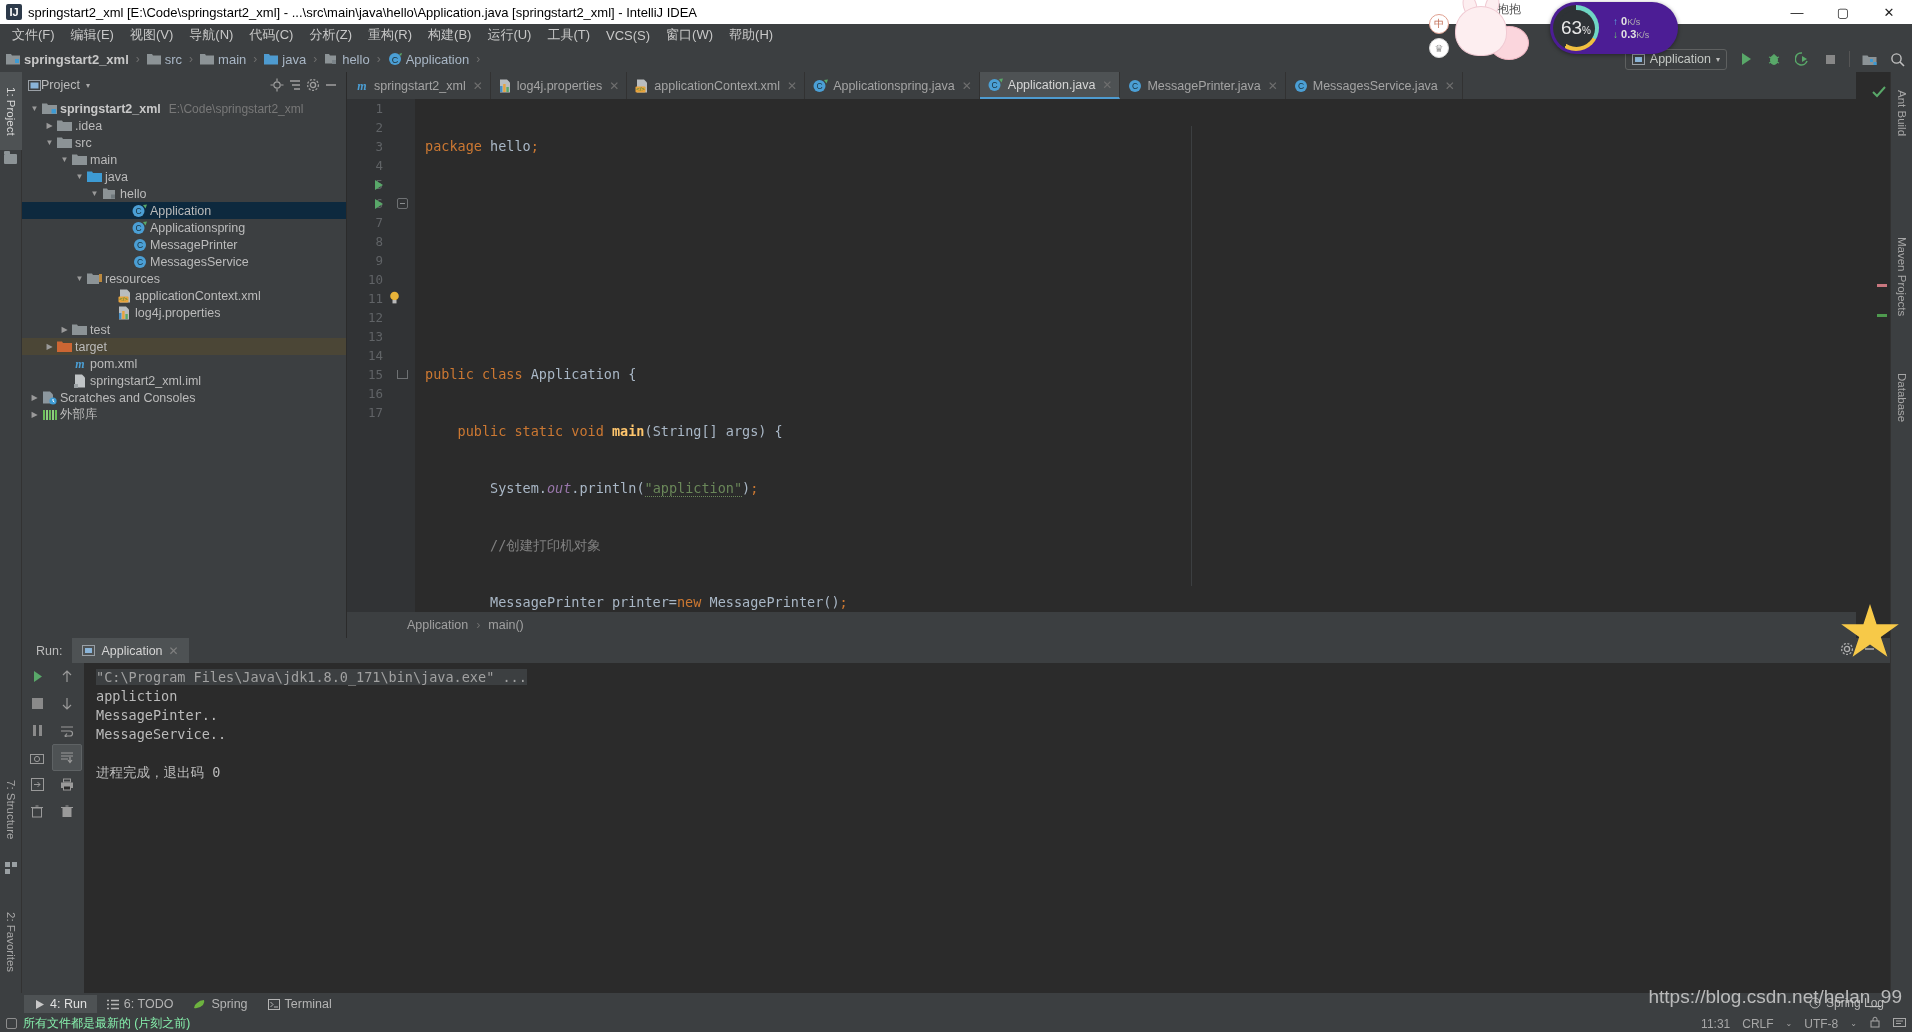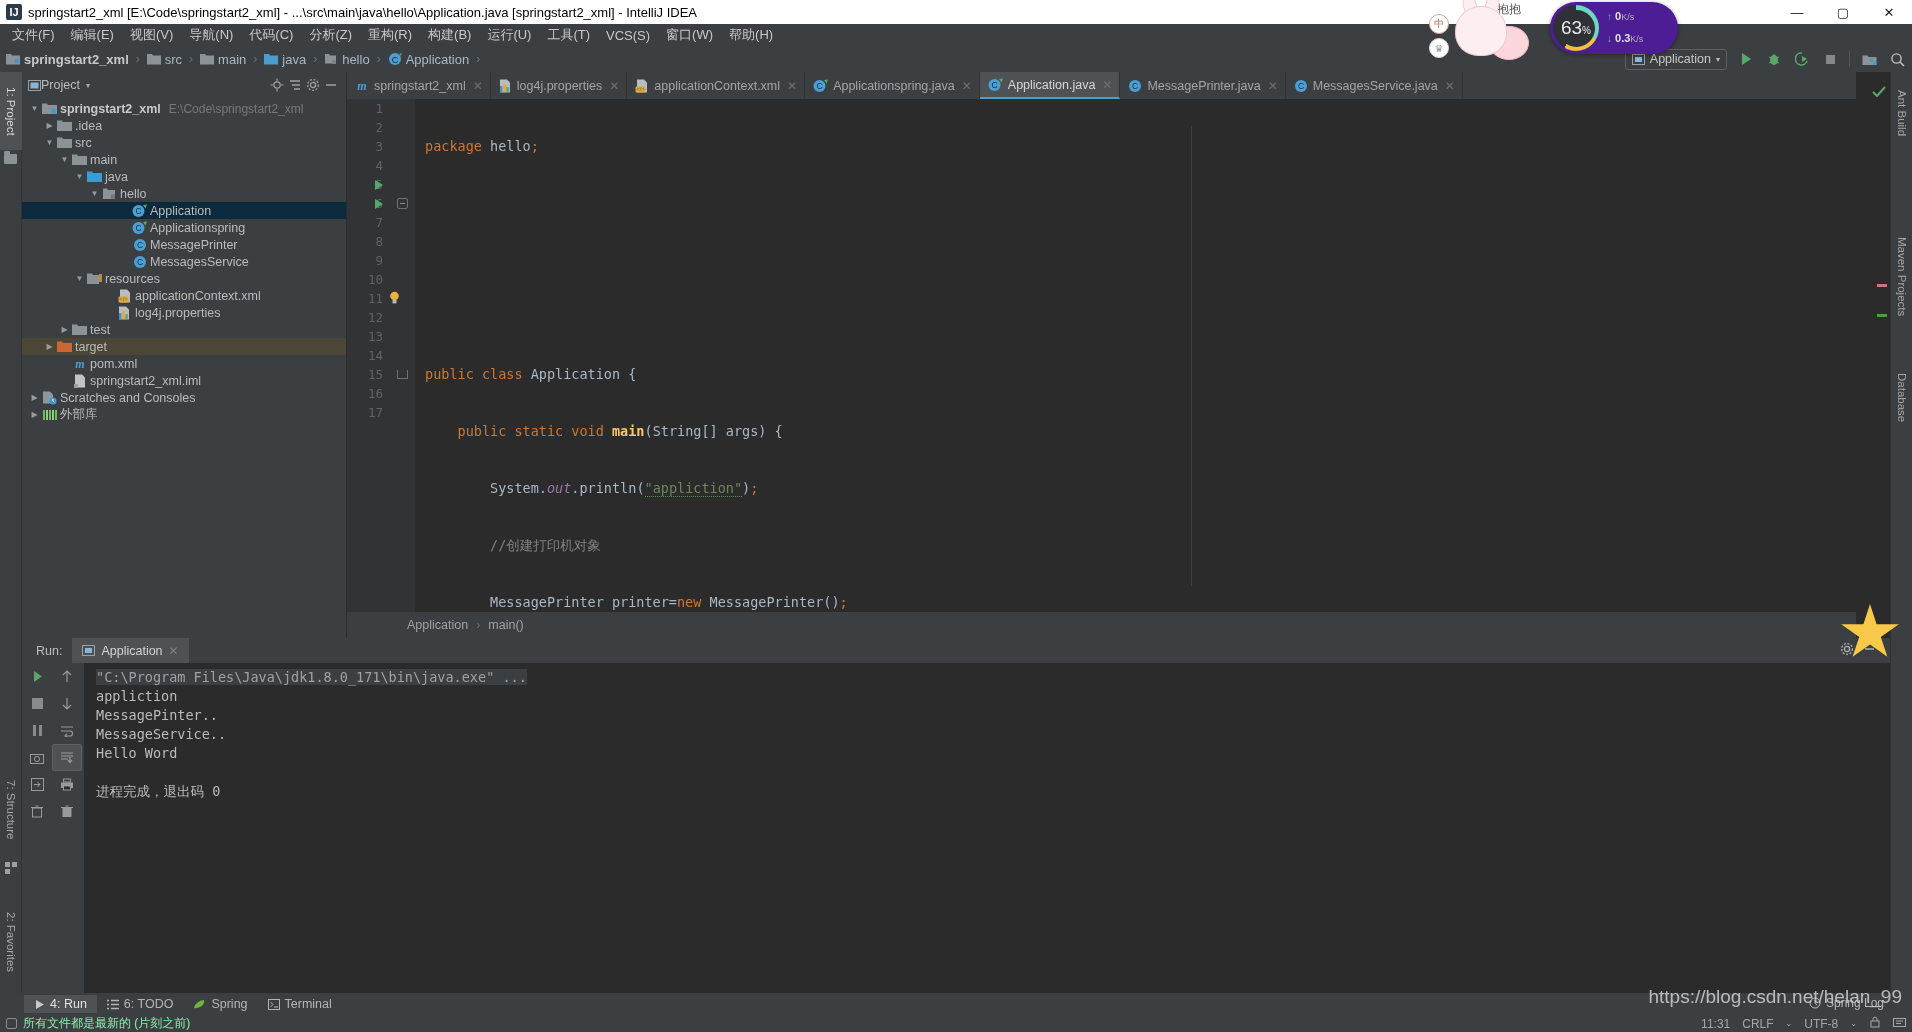--- a/index.html
+++ b/index.html
@@ -210,21 +210,21 @@
     box-shadow: 0 1px 4px rgba(0,0,0,.4);
   }
   .netmon .ring {
     width: 46px; height: 46px; margin-left: 3px; border-radius: 50%;
     background: conic-gradient(#6fd6c4 0deg 120deg, #f0c040 120deg 210deg, #2e3236 210deg 360deg);
     display:flex; align-items:center; justify-content:center; position: relative;
   }
   .netmon .ring:after { content:""; position:absolute; width: 37px; height:37px; border-radius:50%; background:#2e3236; }
   .netmon .pct { position: relative; z-index:2; font-size: 19px; color:#e8e8e8; }
   .netmon .pct small { font-size: 10px; }
-  .netmon .rates { margin-left: 8px; font-size: 11px; color:#e2e2e2; line-height: 21px; }
+  .netmon .rates { margin-left: 14px; font-size: 11px; color:#e2e2e2; line-height: 12px; }
   .netmon .rates .u { font-size: 9px; color:#b0b0b0; }
   .arrow-up { color:#5fb3e8; font-size:10px; }
   .arrow-dn { color:#6fcf6f; font-size:10px; }
 
   .pet { position:absolute; left: 1425px; top: 0px; width: 120px; height: 62px; }
   .pet .bunny { position:absolute; left: 30px; top: 6px; width: 52px; height: 50px;
      background: #fdeef0; border-radius: 50% 50% 45% 45%; border: 1.5px solid #f0c9d2; }
   .pet .ear1 { position:absolute; left: 38px; top: -6px; width: 14px; height: 24px; background:#fdeef0;
      border:1.5px solid #f0c9d2; border-radius: 50%; transform: rotate(-15deg); }
   .pet .ear2 { position:absolute; left: 60px; top: -6px; width: 14px; height: 24px; background:#fdeef0;
@@ -918,21 +918,21 @@
           </svg>
       </div>
       <div class="rt-btn">
         <svg width="12" height="13" viewBox="0 0 12 13">
             <rect x="1.5" y="3" width="9" height="9" fill="#9a9a9a"></rect>
             <path d="M0 2.5 h12 M4.5 1 h3" stroke="#9a9a9a"></path>
           </svg>
       </div>
     </div>
 
-    <div class="console" id="console"><div class="con-line"><span class="cmd">"C:\Program Files\Java\jdk1.8.0_171\bin\java.exe" ...</span></div><div class="con-line">appliction</div><div class="con-line">MessagePinter..</div><div class="con-line">MessageService..</div><div class="con-line">Hello Word</div><div class="con-line"></div><div class="con-line">进程完成，退出码 0</div></div>
+    <div class="console" id="console"><div class="con-line"><span class="cmd">"C:\Program Files\Java\jdk1.8.0_171\bin\java.exe" ...</span></div><div class="con-line">appliction</div><div class="con-line">MessagePinter..</div><div class="con-line">MessageService..</div><div class="con-line"></div><div class="con-line">进程完成，退出码 0</div></div>
   </div>
 
   <div class="bottom-strip" id="bottom-strip">
       <div class="bt active">
         <span style="display: inline-flex;">
           <svg width="11" height="11" viewBox="0 0 11 11">
             <polygon points="2,1 10,5.5 2,10" fill="#c8c8c8"></polygon>
           </svg>
         </span>
         <span>4: Run</span>

